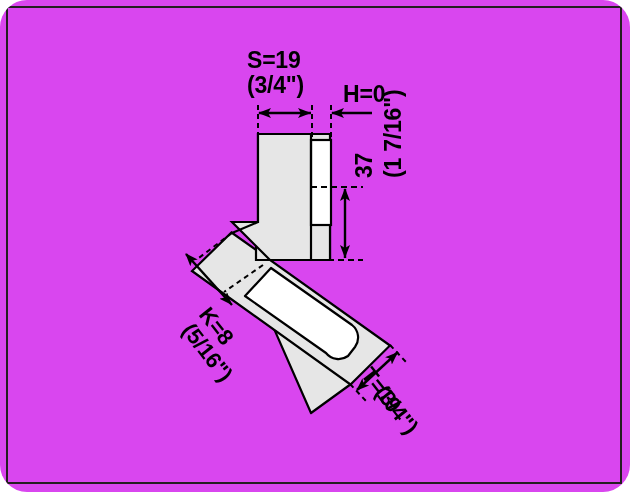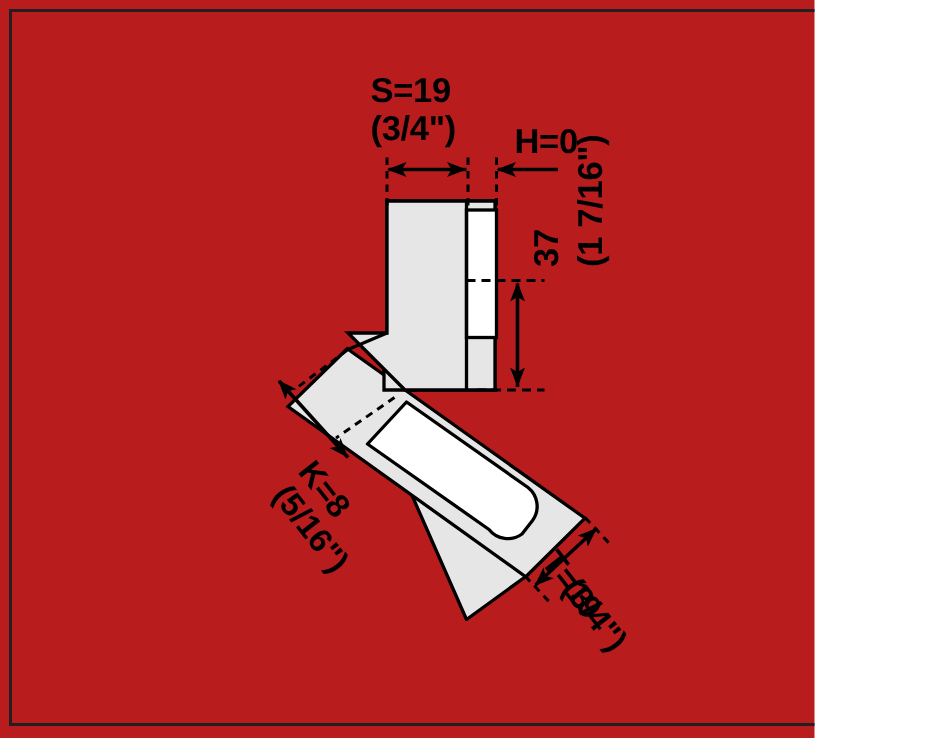--- a/index.html
+++ b/index.html
@@ -5,24 +5,25 @@
   html, body {
     margin: 0;
     padding: 0;
     background: #ffffff;
   }
   body {
     font-family: "Liberation Sans", sans-serif;
   }
   #stage {
     position: relative;
-    width: 543px;
+    width: 630px;
     height: 492px;
-    background: #b91c1c;
+    background: #d946ef;
     overflow: hidden;
+    border-radius: 27px;
   }
   #frame {
     position: absolute;
     left: 6px;
     top: 6px;
     width: 616px;
     height: 478px;
     border: 2px solid #231f20;
     box-sizing: border-box;
   }

